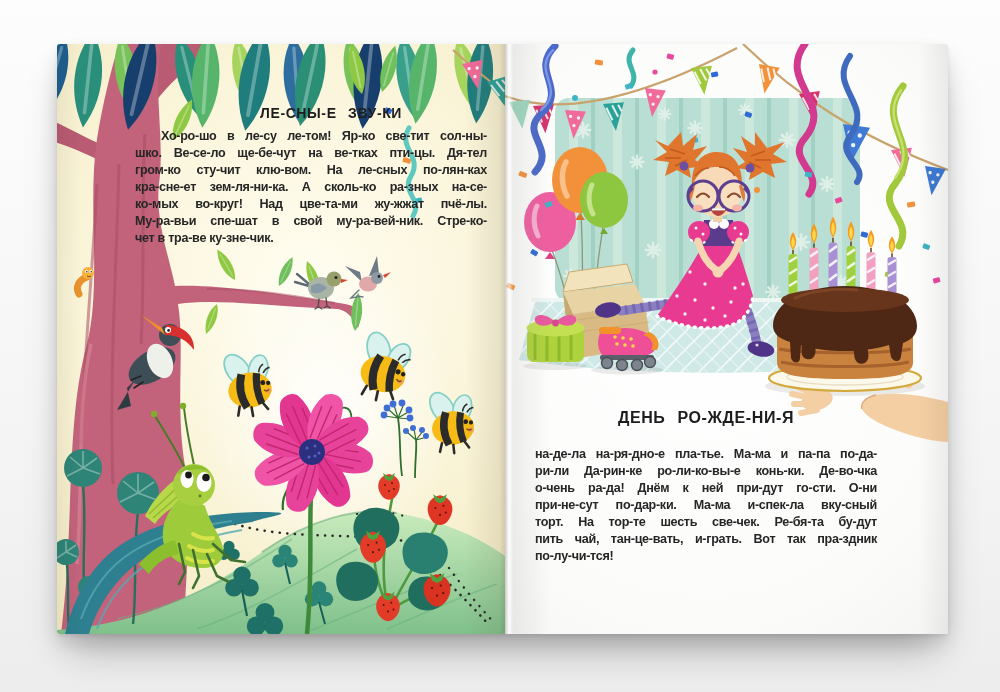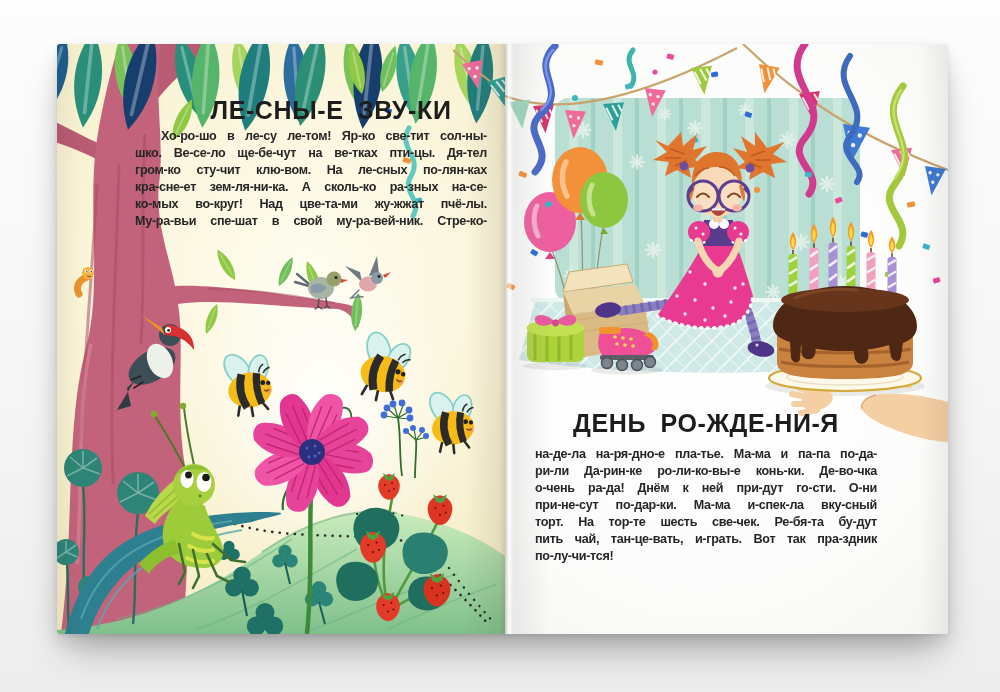--- a/index.html
+++ b/index.html
@@ -33,22 +33,22 @@
       rgba(140,140,140,0) 100%);
   }
   .edgeR{position:absolute;right:0;top:0;width:30px;height:590px;pointer-events:none;
     background:linear-gradient(90deg,rgba(0,0,0,0),rgba(0,0,0,.06));border-radius:0 3px 3px 0;}
   .edgeL{position:absolute;left:0;top:0;width:24px;height:590px;pointer-events:none;
     background:linear-gradient(270deg,rgba(0,0,0,0),rgba(0,0,0,.05));border-radius:3px 0 0 3px;}
   .title{
     position:absolute;font-weight:700;color:#1d1d1d;text-align:center;
     letter-spacing:.6px;word-spacing:7px;white-space:nowrap;
   }
-  .ltitle{left:98px;top:52px;width:352px;font-size:25px;}
-  .rtitle{left:30px;top:365px;width:342px;font-size:25px;}
+  .ltitle{left:98px;top:61px;width:352px;font-size:14px;}
+  .rtitle{left:30px;top:365px;width:342px;font-size:16px;}
   .body-block{position:absolute;color:#262626;font-weight:700;font-size:12.6px;
     letter-spacing:-.3px;line-height:17px;}
   .lbody{left:78px;top:84px;width:352px;}
   .rbody{left:30px;top:402px;width:342px;}
   .bline{text-align:justify;text-align-last:justify;}
   .bline.first{text-indent:26px;}
   .bline.last{text-align-last:left;}
 </style>
 </head>
 <body>
@@ -400,20 +400,21 @@
    </svg>
 
    <div class="title ltitle">ЛЕ-СНЫ-Е  ЗВУ-КИ</div>
    <div class="body-block lbody">
           <div class="bline first">Хо-ро-шо в ле-су ле-том! Яр-ко све-тит сол-ны-</div>
           <div class="bline">шко. Ве-се-ло ще-бе-чут на ве-тках пти-цы. Дя-тел</div>
           <div class="bline">гром-ко сту-чит клю-вом. На ле-сных по-лян-ках</div>
           <div class="bline">кра-сне-ет зем-ля-ни-ка. А сколь-ко ра-зных на-се-</div>
           <div class="bline">ко-мых во-круг! Над цве-та-ми жу-жжат пчё-лы.</div>
           <div class="bline">Му-ра-вьи спе-шат в свой му-ра-вей-ник. Стре-ко-</div>
+          <div class="bline last">чет в тра-ве ку-зне-чик.</div>
         </div>
    <div class="edgeL"></div>
   </div>
 
   <div class="page page-right">
    <svg width="443" height="590" viewBox="0 0 443 590">
     <defs>
       <pattern id="hb" width="18" height="18" patternUnits="userSpaceOnUse">
         <path d="M0,18 L18,0" stroke="#fff" stroke-width="1.6" opacity=".75" fill="none"></path>
         <path d="M0,0 L18,18" stroke="#fff" stroke-width="1.4" opacity=".4" fill="none"></path>

